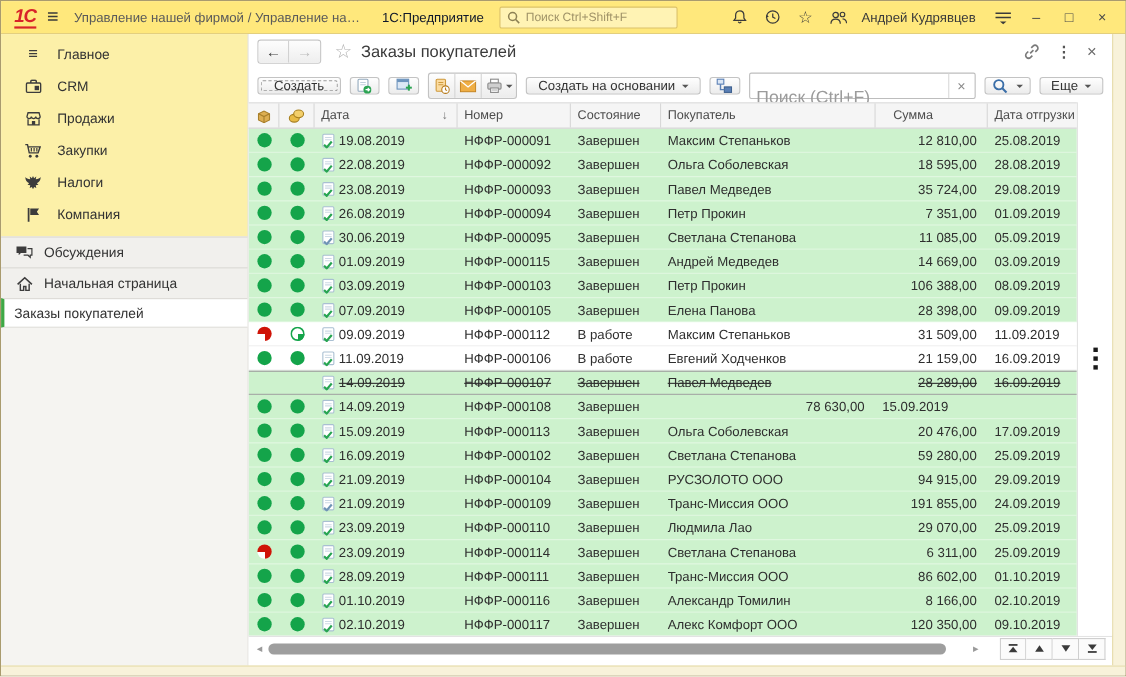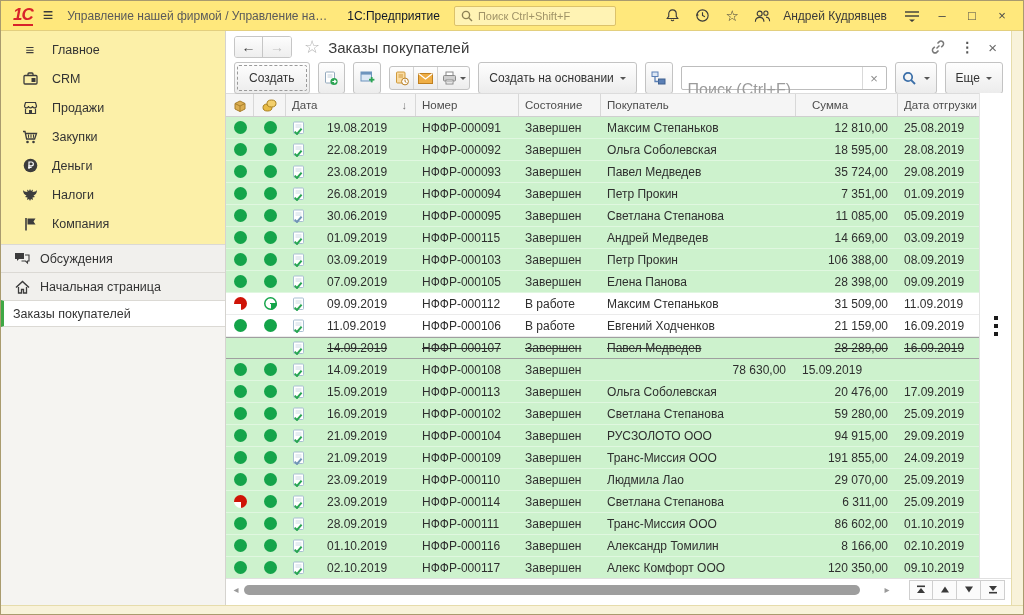--- a/index.html
+++ b/index.html
@@ -45,21 +45,21 @@
   .nb-back { color:#3c3c3c; border-right:1px solid #c6c6c6; }
   .nb-fwd { color:#bdbdbd; }
   .fav-star { font-size:18px; color:#b3b3b3; margin:0 8px 0 12px; cursor:pointer; }
   .ptitle { font-size:15px; color:#3a3a3a; white-space:nowrap; }
   .phead-right { margin-left:auto; display:flex; align-items:center; gap:14px; padding-right:6px; }
   .ph-ic { cursor:pointer; display:flex; align-items:center; justify-content:center; }
   .ph-dots { font-size:14px; color:#555; font-weight:bold; }
   .ph-close { font-size:15px; color:#6a6a6a; }
 
   .ptoolbar { height:30px; display:flex; align-items:center; gap:8px; padding:0 8px; flex:0 0 auto; }
-  .btn { height:32px; display:inline-flex; align-items:center; justify-content:center; border:1px solid #c3c3c3; border-radius:3px; background:linear-gradient(#fefefe,#ececec); font-size:12px; color:#333; padding:0 10px; cursor:pointer; white-space:nowrap; }
+  .btn { height:16px; display:inline-flex; align-items:center; justify-content:center; border:1px solid #c3c3c3; border-radius:3px; background:linear-gradient(#fefefe,#ececec); font-size:12px; color:#333; padding:0 10px; cursor:pointer; white-space:nowrap; }
   .btn-create { position:relative; padding:0 14px; }
   .btn-create::after { content:""; position:absolute; inset:2px; border:1px dashed #9a9a9a; border-radius:2px; }
   .ibtn { width:30px; padding:0; }
   .btn-group { display:flex; height:24px; border:1px solid #c3c3c3; border-radius:3px; background:linear-gradient(#fefefe,#ececec); overflow:hidden; }
   .btn-group .gcell { width:26px; display:flex; align-items:center; justify-content:center; border-right:1px solid #d4d4d4; cursor:pointer; }
   .btn-group .gcell:last-child { border-right:none; width:34px; gap:3px; }
   .caret { width:0; height:0; border:3.5px solid transparent; border-top-color:#555; margin-top:4px; display:inline-block; }
   .btn .caret { margin-left:6px; }
   .search-wrap { display:flex; align-items:center; height:24px; border:1px solid #bdbdbd; border-radius:2px; background:#fff; width:206px; }
   .search-wrap input { flex:1; border:none; outline:none; font-size:16px; color:#333; padding:0 6px; font-family:"Liberation Sans",sans-serif; background:transparent; min-width:0;margin-top:23px; }
@@ -78,21 +78,21 @@
   .sortarr { margin-left:auto; margin-right:8px; color:#7a7a7a; font-size:11px; }
 
   .tbody { flex:1; overflow:hidden; }
   .trow { height:22px; border-bottom:1px solid transparent; cursor:pointer; }
   .row-green { background:#cdf2cd; border-bottom-color:#e0f7e0; }
   .row-white { background:#fff; border-bottom-color:#ebebeb; }
   .row-current { border-top:1px solid #9f9f9f; border-bottom-color:#9f9f9f; height:22px; }
   .row-deleted .c { text-decoration:line-through; }
   .c { display:flex; align-items:center; font-size:12px; color:#2e2e2e; white-space:nowrap; overflow:hidden; padding-left:6px; }
   .cc { justify-content:center; padding-left:0; }
-  .c-date { gap:22px; }
+  .c-date { gap:3px; }
   .c-sum { justify-content:flex-end; padding-right:10px; }
   .st { width:13px; height:13px; border-radius:50%; display:inline-block; }
   .st-green { background:#14a44a; }
   .st-redpie { background:conic-gradient(from -90deg, #cf1307 0 75%, #fff 75% 100%); }
   .st-greenpie { background:conic-gradient(from 90deg, #14a44a 0 25%, #fff 25% 100%); box-shadow:inset 0 0 0 1.5px #14a44a; }
 
   .vscroll { width:32px; flex:0 0 auto; background:#fff; border-left:1px solid #e3e3e3; position:relative; }
   .vdots { position:absolute; left:50%; top:46%; transform:translateX(-50%); display:flex; flex-direction:column; gap:4px; cursor:pointer; }
   .vdots i { width:4px; height:4px; background:#1a1a1a; display:block; }
 
@@ -198,30 +198,20 @@
                 <line x1="9" y1="4.5" x2="9" y2="7.8" stroke="#3c3c3c" stroke-width="1.1"></line>
                 <line x1="11.5" y1="4.5" x2="11.5" y2="7.8" stroke="#3c3c3c" stroke-width="1.1"></line>
                 <circle cx="5.5" cy="12" r="1.3" fill="#3c3c3c"></circle>
                 <circle cx="11.5" cy="12" r="1.3" fill="#3c3c3c"></circle>
               </svg>
             </span>
           <span class="slbl">Закупки</span>
         </div>
         <div class="sitem">
           <span class="sic">
-              <svg width="15" height="15" viewBox="0 0 15 15">
-                <circle cx="7.5" cy="7.5" r="6.8" fill="#3c3c3c"></circle>
-                <path d="M6 11V4h2.4a1.9 1.9 0 0 1 0 3.8H5.2" fill="none" stroke="#fff" stroke-width="1.2"></path>
-                <line x1="5.2" y1="9.4" x2="8.6" y2="9.4" stroke="#fff" stroke-width="1.2"></line>
-              </svg>
-            </span>
-          <span class="slbl">Деньги</span>
-        </div>
-        <div class="sitem">
-          <span class="sic">
               <svg width="16" height="14" viewBox="0 0 16 14">
                 <path d="M8 1l1 2 2-1.5L10.5 4c2 0 4-1 4.5-2 0 3-1.5 5-3.5 5.5L13 9l-2.5.5L11 12l-2-1-1 2-1-2-2 1 .5-2.5L3 9l1.5-1.5C2.5 7 1 5 1 2c.5 1 2.5 2 4.5 2L5 1.5 7 3z" fill="#3c3c3c"></path>
               </svg>
             </span>
           <span class="slbl">Налоги</span>
         </div>
         <div class="sitem">
           <span class="sic">
               <svg width="13" height="14" viewBox="0 0 13 14">
                 <line x1="2" y1="1" x2="2" y2="13.5" stroke="#3c3c3c" stroke-width="1.6"></line>

